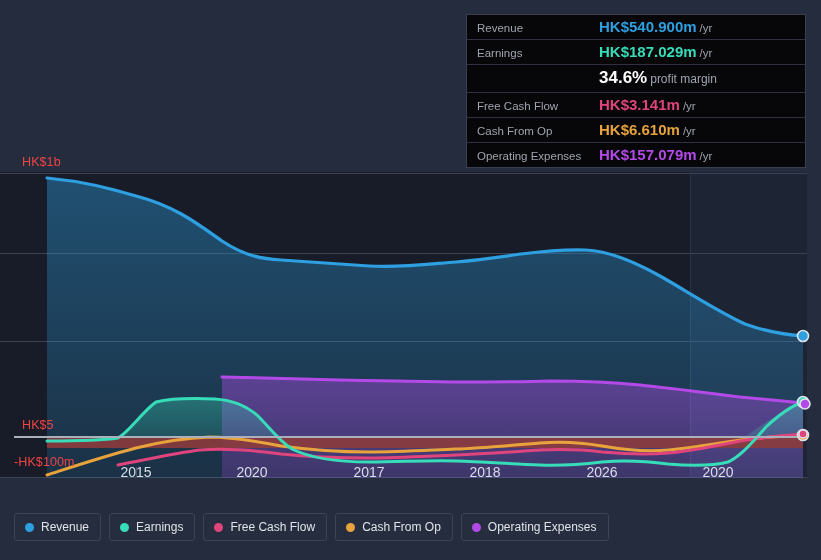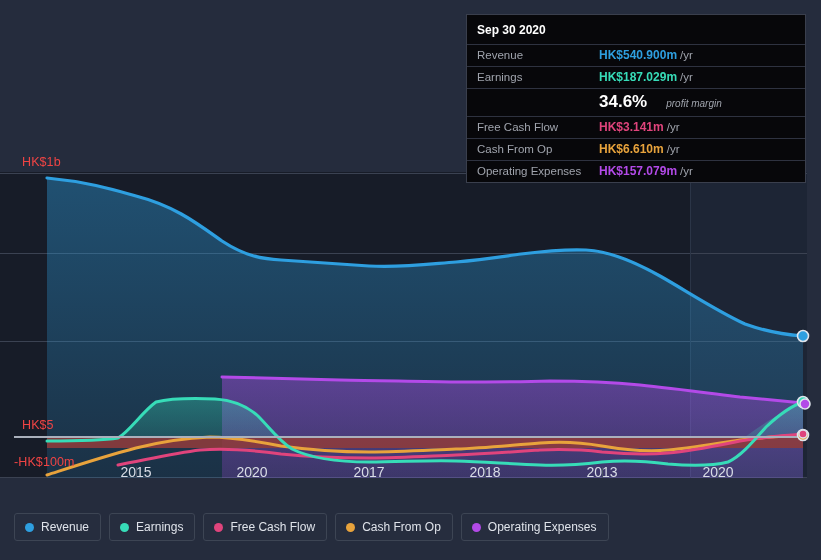--- a/index.html
+++ b/index.html
@@ -76,31 +76,31 @@
   }
   .tt-row:last-child { border-bottom: none; }
   .tt-label {
     width: 122px;
     flex: 0 0 122px;
     color: #a0a4ad;
     font-size: 11.5px;
   }
   .tt-val {
     font-weight: bold;
-    font-size: 12px;
+    font-size: 15px;
     text-align: right;
   }
   .tt-unit {
     color: #a0a4ad;
     font-weight: normal;
     margin-left: 3px;
     font-size: 11.5px;
   }
   .tt-margin-val { color: #ffffff; font-weight: bold; font-size: 17px; }
-  .tt-margin-txt { color: #a0a4ad; margin-left: 19px; font-size: 10px; font-style: italic; }
+  .tt-margin-txt { color: #a0a4ad; margin-left: 3px; font-size: 12px; }
 
   
   #legend {
     position: absolute;
     left: 14px;
     top: 513px;
     display: flex;
     gap: 8px;
   }
   .legend-item {
@@ -266,25 +266,24 @@
   </svg>
 
   <div class="y-label" id="y-top">HK$1b</div>
   <div class="y-label" id="y-zero">HK$5</div>
   <div class="y-label" id="y-neg">-HK$100m</div>
 
   <div class="x-label" style="left:136px">2015</div>
   <div class="x-label" style="left:252px">2020</div>
   <div class="x-label" style="left:369px">2017</div>
   <div class="x-label" style="left:485px">2018</div>
-  <div class="x-label" style="left:602px">2013</div>
+  <div class="x-label" style="left:602px">2026</div>
   <div class="x-label" style="left:718px">2020</div>
 
   <div id="tooltip">
-    <div class="tt-date">Sep 30 2020</div>
 
     <div class="tt-row">
       <span class="tt-label">Revenue</span>
       <span class="tt-val" style="color:#2e9fe0">HK$540.900m</span>
       <span class="tt-unit">/yr</span>
     </div>
 
     <div class="tt-row">
       <span class="tt-label">Earnings</span>
       <span class="tt-val" style="color:#37dcb8">HK$187.029m</span>

